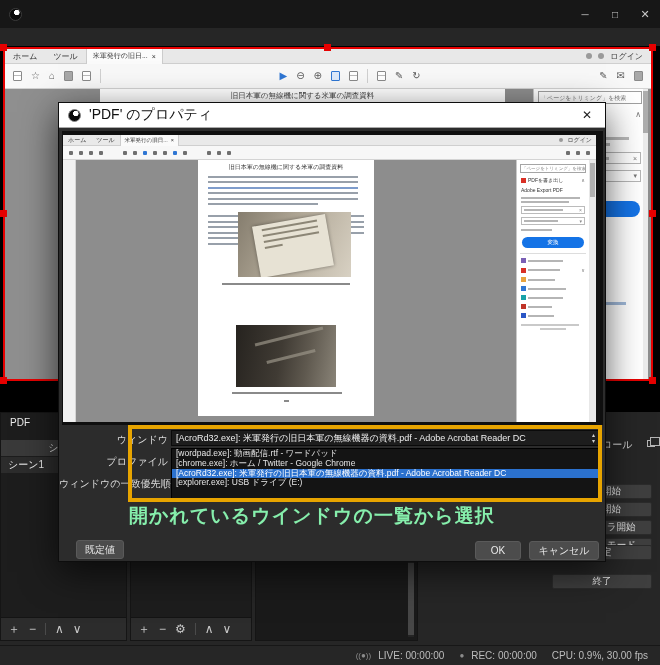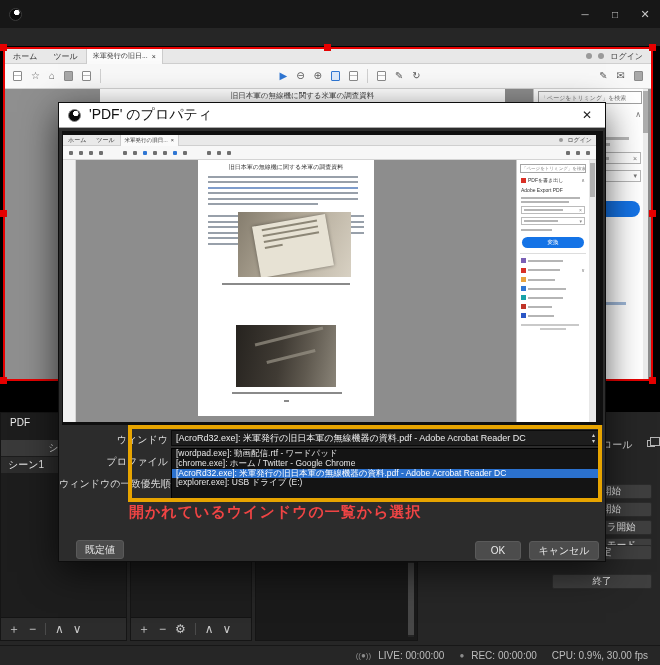--- a/index.html
+++ b/index.html
@@ -123,21 +123,21 @@
   .mini-scroll .thumb { position:absolute; left:1px; width:5px; top:3px; height:34px; background:#b0b0b0; }
 
   
   .form-label { position:absolute; left:0; width:109px; text-align:right; font-size:10px; color:#dcdcdc; white-space:nowrap; }
   .combo { position:absolute; left:112px; top:327px; width:428px; height:16px; background:#1d1d1d; border:1px solid #0a0a0a; display:flex; align-items:center; color:#efefef; font-size:9px; padding:0 4px; white-space:nowrap; overflow:hidden; }
   .combo-arrows { position:absolute; right:3px; top:1px; display:flex; flex-direction:column; line-height:6px; font-size:6px; color:#cfcfcf; }
   .popup { position:absolute; left:112px; top:345px; width:428px; height:51px; background:#141414; border:1px solid #000; z-index:25; }
   .popup-item { height:9.8px; line-height:9.8px; font-size:8.5px; color:#e6e6e6; padding:0 4px; white-space:nowrap; overflow:hidden; }
   .popup-item.sel { background:#2b71ce; color:#fff; }
   .hilite-box { position:absolute; left:69px; top:322px; width:474px; height:77px; border:4px solid #e7a400; z-index:30; pointer-events:none; }
-  .annotation { position:absolute; left:70px; top:400px; width:470px; font-size:15px; font-weight:bold; color:#ef4444; letter-spacing:1px; white-space:nowrap; z-index:31; }
+  .annotation { position:absolute; left:70px; top:400px; width:470px; font-size:19px; font-weight:bold; color:#86efac; letter-spacing:1px; white-space:nowrap; z-index:31; }
   .dlg-btn { position:absolute; height:19px; background:#4c4c4c; border:1px solid #5a5a5a; border-radius:3px; color:#e9e9e9; font-size:10px; display:flex; align-items:center; justify-content:center; }
   .btn-defaults { left:17px; top:437px; width:48px; }
   .btn-ok { left:416px; top:438px; width:46px; }
   .btn-cancel { left:470px; top:438px; width:70px; }
 </style>
 </head>
 <body>
 
 <div class="app">
 

